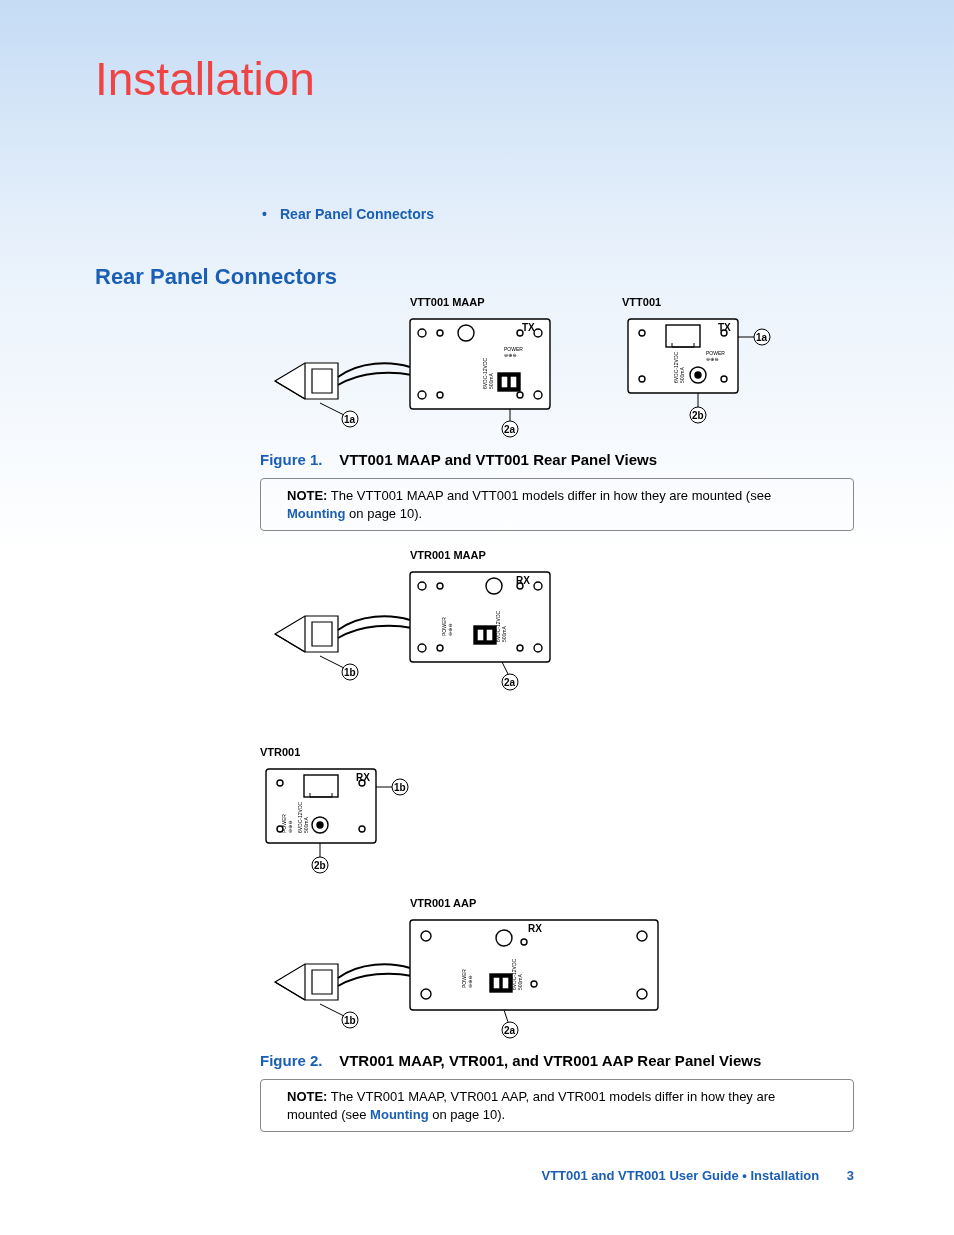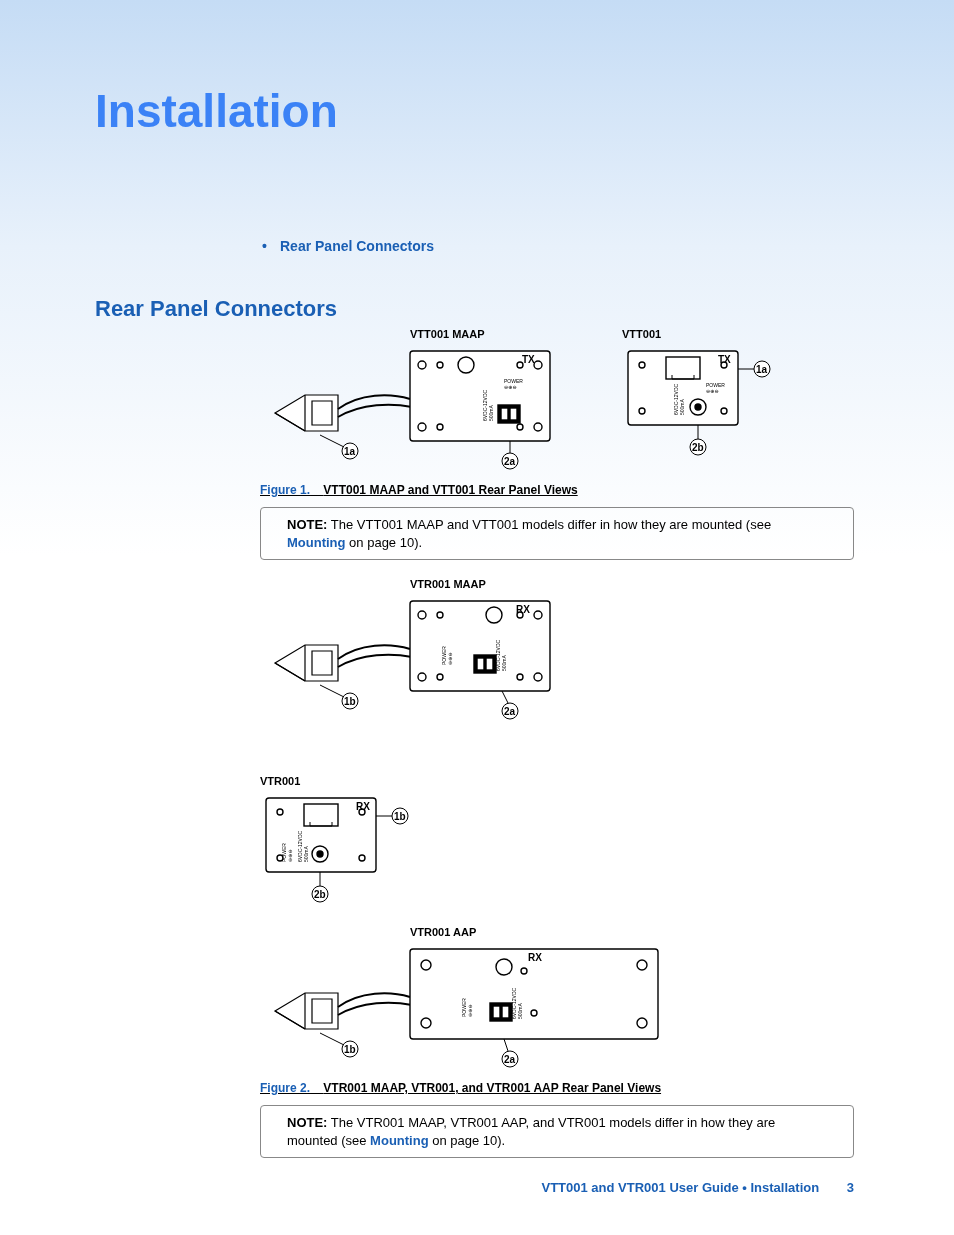--- a/index.html
+++ b/index.html
@@ -6,23 +6,23 @@
   body {
     width: 954px;
     height: 1235px;
     font-family: Arial, Helvetica, sans-serif;
     background: linear-gradient(to bottom, #c5dcf5 0%, #e8f1fb 20%, #ffffff 45%, #ffffff 100%);
     position: relative;
     color: #000;
   }
   .page-title {
     font-size: 46px;
-    font-weight: bold;
-    padding: 84px 0 0 95px;
-    color: #3b82f6;
+    font-weight: normal;
+    padding: 52px 0 0 95px;
+    color: #ef4444;
   }
   .content {
     padding: 100px 100px 0 260px;
   }
   .intro {
     font-size: 14px;
     margin-bottom: 12px;
   }
   ul.links {
     list-style: none;
@@ -58,39 +58,38 @@
   }
   .diagram-block { position: relative; }
   .diagram-label {
     font-size: 11px;
     font-weight: bold;
     text-align: left;
     margin-bottom: 3px;
   }
   .panel-svg { display: block; }
   .figure-caption {
-    font-size: 12px;
+    font-size: 15px;
     margin: 10px 0 10px 0;
-    text-decoration: underline;
   }
   .figure-caption .fig-label { color: #1a5fb4; font-weight: bold; }
   .figure-caption .fig-text { font-weight: bold; }
   .note-box {
     border: 1px solid #888;
     border-radius: 4px;
     padding: 8px 26px;
     font-size: 13px;
     margin-bottom: 18px;
     line-height: 1.35;
   }
   .note-box .note-label { font-weight: bold; }
   .note-box .note-link { font-weight: bold; color: #1a5fb4; }
   .footer {
     position: absolute;
-    bottom: 40px;
+    bottom: 52px;
     right: 100px;
     font-size: 13px;
     font-weight: bold;
     color: #1a5fb4;
   }
   .footer .pagenum { display: inline-block; margin-left: 24px; }
   .callout {
     font-family: Arial;
     font-size: 10px;
     font-weight: bold;

